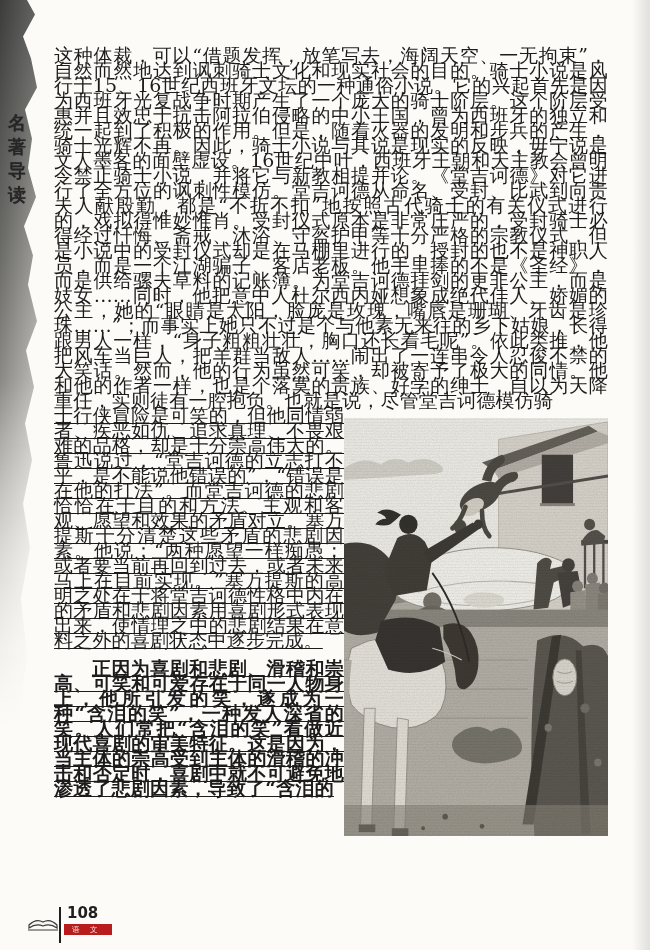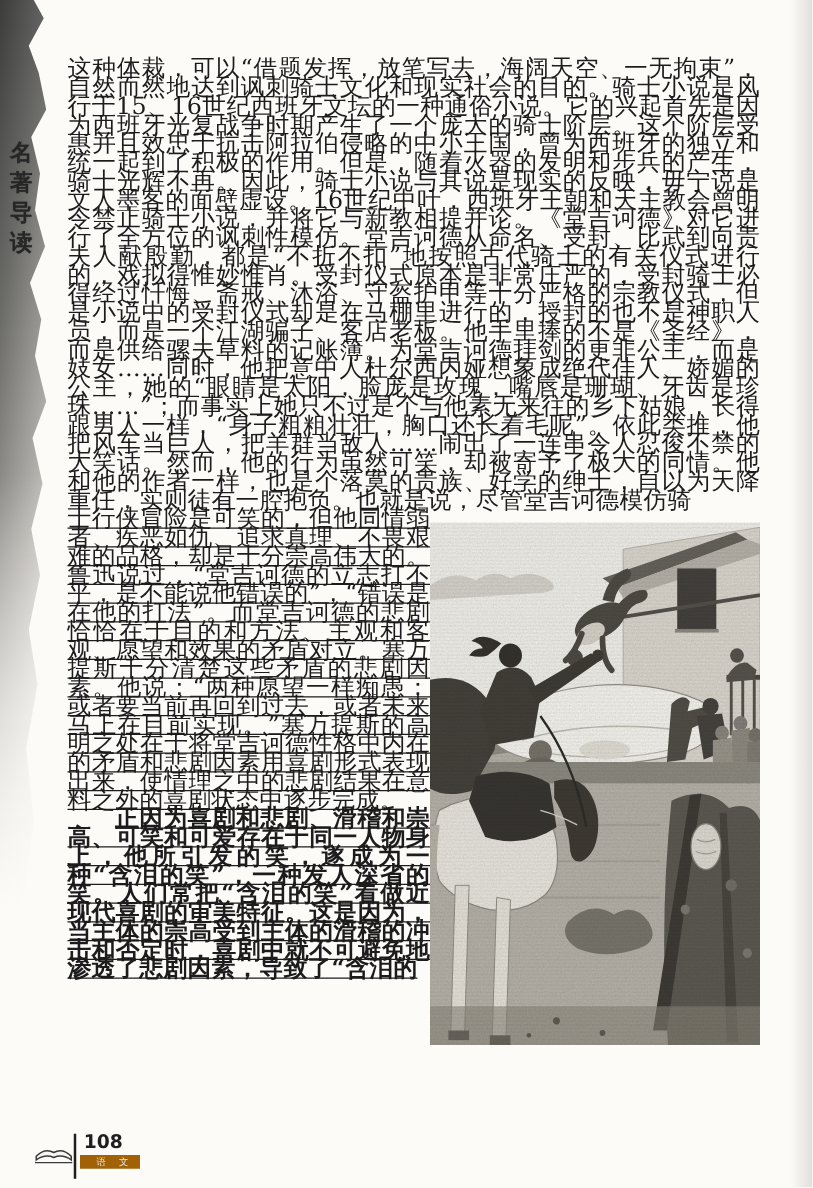--- a/index.html
+++ b/index.html
@@ -32,35 +32,35 @@
     background:linear-gradient(to left,rgba(80,80,76,.16),rgba(0,0,0,0));
   }
   
   .content{position:absolute;left:54px;top:48px;width:554px;}
   .para{
     margin:0;text-align:justify;
     font-size:19px;line-height:15px;letter-spacing:.2px;
   }
   .wrap-row{display:flex;justify-content:space-between;align-items:flex-start;}
   .col-text{width:292px;text-decoration:underline;}
-  .para.bold{font-weight:700;text-indent:2em;}
+  .para.bold{font-weight:700;text-indent:2em;margin-top:13px;}
   figure.illus{margin:10px 0 0 0;padding:0;width:264px;}
   figure.illus svg{display:block;}
   
-  .footer{position:absolute;left:0;top:900px;width:650px;height:50px;text-align:center;}
+  .footer{position:absolute;left:0;top:900px;width:650px;height:50px;}
   .book-icon{position:absolute;left:28px;top:14px;}
   .footer-rule{position:absolute;left:59px;top:7px;width:1.5px;height:36px;background:#1e1e1e;}
   .page-number{
     position:absolute;left:67px;top:6px;
     font-family:"DejaVu Sans","Liberation Sans",sans-serif;
     font-size:15px;font-weight:700;color:#1f1f1f;line-height:1;
   }
   .subject-badge{
     position:absolute;left:64px;top:24px;width:48px;height:11px;
-    background:#a16207;color:#e6e6e3;
+    background:#b91c1c;color:#e6e6e3;
     font-family:"DejaVu Sans","Liberation Sans",sans-serif;
     font-size:7.5px;line-height:11px;letter-spacing:4px;
     padding-left:8px;box-sizing:border-box;white-space:nowrap;
   }
 </style>
 </head>
 <body>
 
 <div class="page">
 

